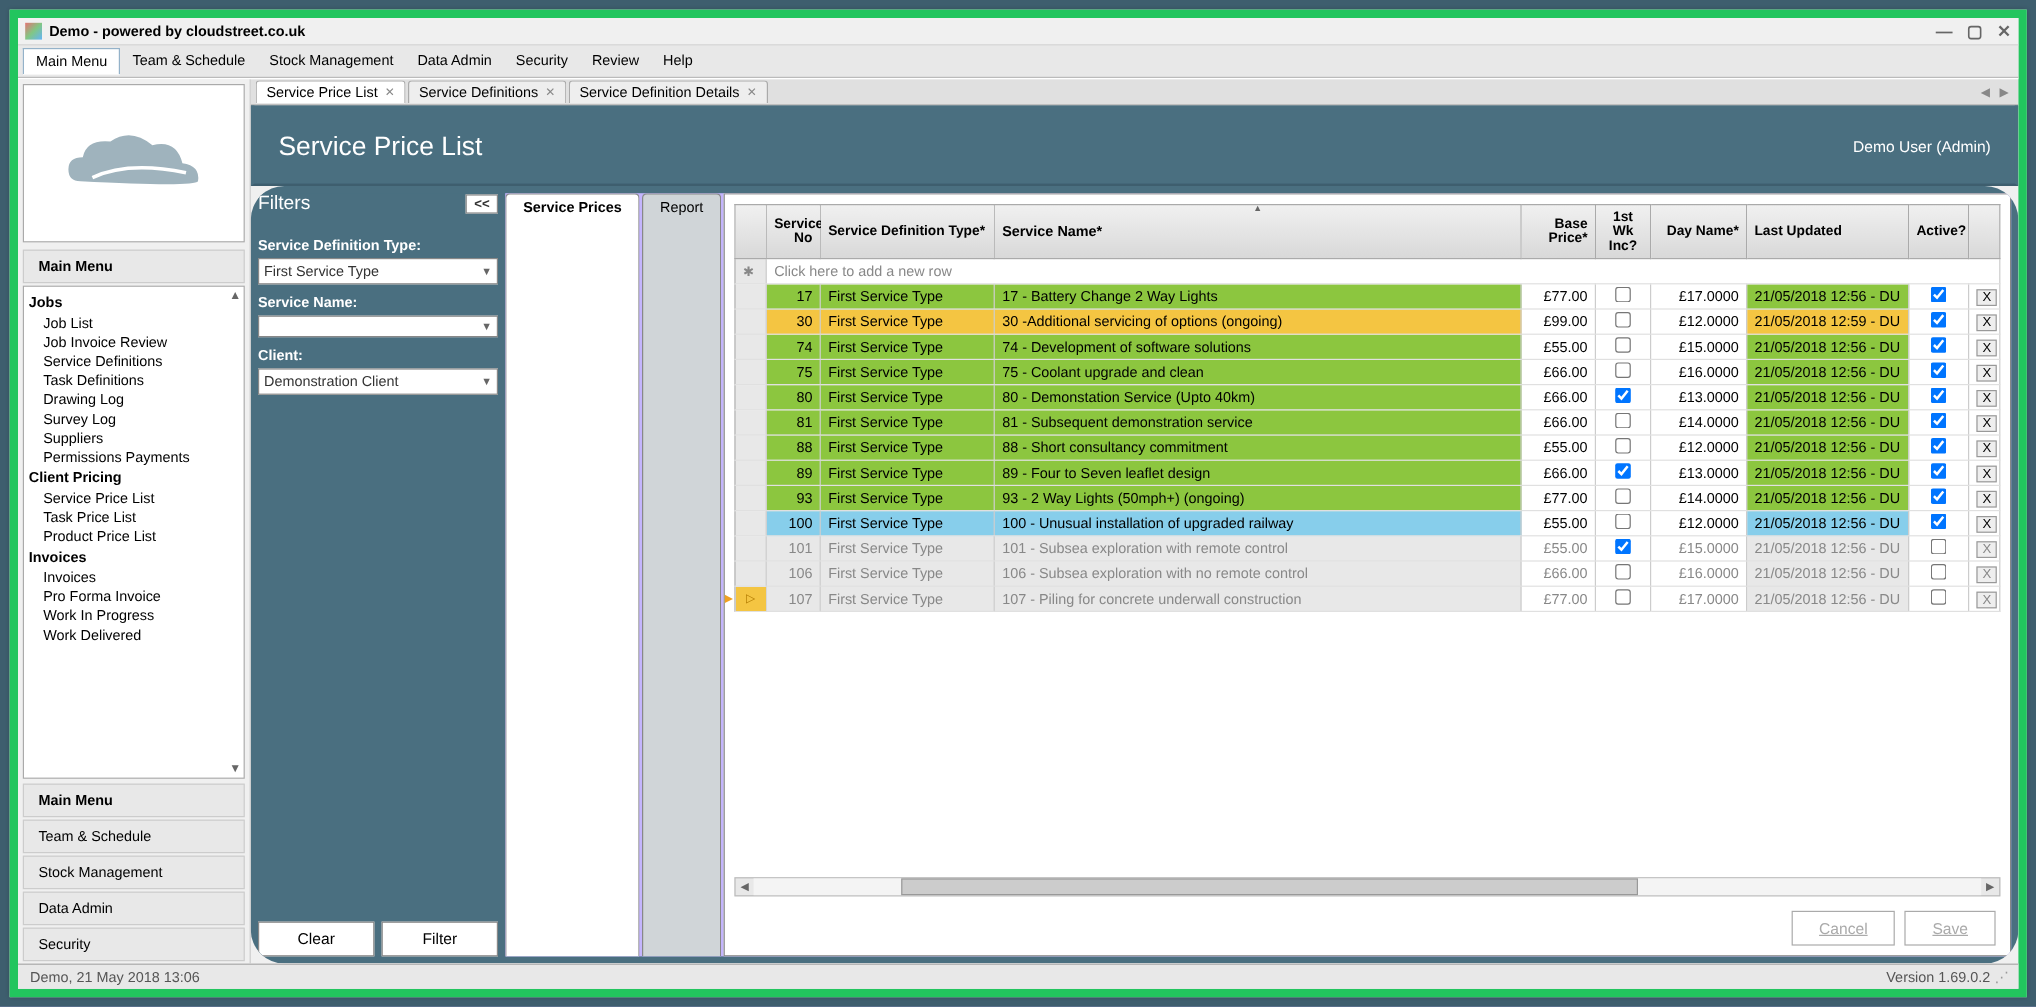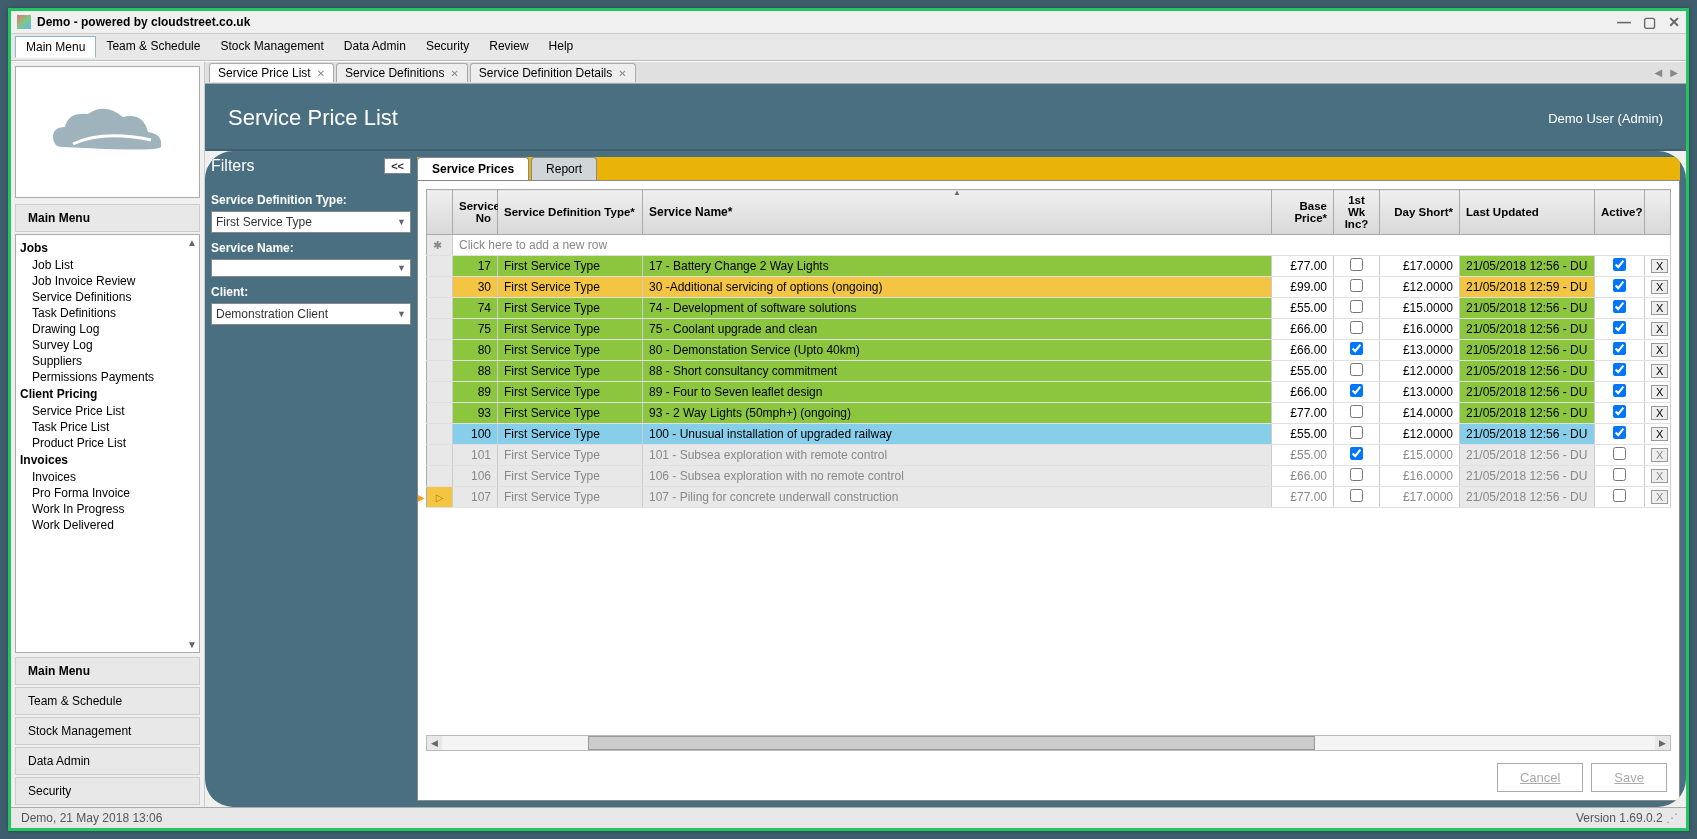--- a/index.html
+++ b/index.html
@@ -1,19 +1,19 @@
 <!DOCTYPE html>
 <html><head>
 <meta charset="utf-8">
 <style>
 * { box-sizing: border-box; margin: 0; padding: 0; font-family: "Segoe UI", Tahoma, sans-serif; font-size: 12px; }
 html, body { height: 100%; }
 body { background: #3e5e6e; padding: 8px; }
 
-.window { background: #f0f0f0; border: 3px solid #22c55e; width: 100%; height: 100%; display: flex; flex-direction: column; box-shadow: 0 0 4px rgba(0,0,0,0.3); }
+.window { background: #f0f0f0; border: 7px solid #22c55e; width: 100%; height: 100%; display: flex; flex-direction: column; box-shadow: 0 0 4px rgba(0,0,0,0.3); }
 
 .titlebar { display: flex; align-items: center; padding: 3px 6px; background: #f0f0f0; border-bottom: 1px solid #ccc; }
 .titlebar .app-icon { width: 14px; height: 14px; background: linear-gradient(135deg, #e57373, #81c784, #64b5f6); margin-right: 6px; }
 .titlebar .title { font-weight: bold; font-size: 12px; flex: 1; }
 .titlebar .win-buttons { display: flex; gap: 12px; color: #666; }
 .titlebar .win-buttons span { cursor: pointer; font-size: 14px; font-weight: bold; }
 
 .menubar { display: flex; background: #e8e8e8; border-bottom: 1px solid #bbb; padding: 2px 4px; }
 .menubar .menu-item { padding: 3px 10px; cursor: pointer; }
 .menubar .menu-item.active { background: #fff; border: 1px solid #94b2c9; border-bottom-color: #fff; }
@@ -52,21 +52,21 @@
 .filter-panel { width: 200px; background: #4a6f80; display: flex; flex-direction: column; color: #fff; position: relative; }
 .filter-title-row { display: flex; align-items: center; justify-content: space-between; margin-bottom: 10px; }
 .filter-title-row h2 { font-size: 16px; font-weight: normal; color: #fff; }
 .collapse-btn { background: #fff; color: #333; border: 1px solid #888; padding: 1px 6px; font-size: 11px; cursor: pointer; font-weight: bold; }
 .filter-label { font-weight: bold; font-size: 12px; margin: 8px 0 4px 0; color: #fff; }
 .filter-select { width: 100%; padding: 3px 4px; border: 1px solid #888; background: #fff; color: #333; font-size: 12px; display: flex; justify-content: space-between; align-items: center; }
 .filter-select .caret { font-size: 9px; color: #666; }
 .filter-btnrow { margin-top: auto; display: flex; gap: 6px; padding-top: 10px; }
 .filter-btnrow button { flex: 1; background: #fff; border: 1px solid #888; padding: 6px; font-size: 13px; cursor: pointer; }
 
-.grid-panel { flex: 1; background: #eab308; display: flex; flex-direction: column; overflow: hidden; }
+.grid-panel { flex: 1; background: #c4b5fd; display: flex; flex-direction: row; overflow: hidden; }
 .sub-tabs { display: flex; background: transparent; }
 .sub-tabs .stab { background: #fff; border: 1px solid #888; border-bottom: none; padding: 4px 14px; border-radius: 4px 4px 0 0; margin-right: 2px; cursor: pointer; font-size: 12px; }
 .sub-tabs .stab.active { font-weight: bold; }
 .sub-tabs .stab.inactive { background: #d0d5d8; }
 
 .grid-wrap { flex: 1; background: #fff; border: 1px solid #888; display: flex; flex-direction: column; overflow: hidden; padding: 8px; }
 
 table.grid { width: 100%; border-collapse: collapse; table-layout: fixed; }
 table.grid th { background: linear-gradient(#f0f0f0, #d8d8d8); border: 1px solid #aaa; padding: 4px 6px; font-weight: bold; font-size: 11.5px; text-align: left; position: relative; }
 table.grid th.r { text-align: right; }
@@ -215,20 +215,24 @@
             <span></span>
             <span class="caret">▼</span>
           </div>
 
           <div class="filter-label">Client:</div>
           <div class="filter-select">
             <span>Demonstration Client</span>
             <span class="caret">▼</span>
           </div>
 
+          <div class="filter-btnrow">
+            <button>Clear</button>
+            <button>Filter</button>
+          </div>
         </div>
 
         <div class="grid-panel">
           <div class="sub-tabs" id="sub-tabs">
               <div class="stab active">Service Prices</div>
               <div class="stab inactive">Report</div>
             </div>
 
           <div class="grid-wrap">
             <table class="grid">
@@ -245,21 +249,21 @@
                   <col style="width:26px">
               </colgroup>
               <thead>
                 <tr>
                   <th class="row-gutter"></th>
                   <th class="r">Service No</th>
                   <th>Service Definition Type*</th>
                   <th><span>Service Name*</span><span class="sort-indicator">▴</span></th>
                   <th class="r">Base Price*</th>
                   <th class="c">1st Wk Inc?</th>
-                  <th class="r">Day Short*</th>
+                  <th class="r">Day Name*</th>
                   <th>Last Updated</th>
                   <th class="c">Active?</th>
                   <th></th>
                 </tr>
               </thead>
               <tbody id="grid-body">
                 <tr class="new-row">
                   <td class="row-gutter"><span class="new-row-icon">✱</span></td>
                   <td colspan="9">Click here to add a new row</td>
                 </tr>
@@ -318,20 +322,32 @@
                     <td class="hl">80 - Demonstation Service (Upto 40km)</td>
                     <td class="r">£66.00</td>
                     <td class="c"><input type="checkbox" checked="" style=""></td>
                     <td class="r">£13.0000</td>
                     <td class="hl">21/05/2018 12:56 - DU</td>
                     <td class="c"><input type="checkbox" checked="" style=""></td>
                     <td class="c"><span class="del-btn">X</span></td>
                   </tr>
                   <tr class="green">
                     <td class="row-gutter"></td>
+                    <td class="r hl">81</td>
+                    <td class="hl">First Service Type</td>
+                    <td class="hl">81 - Subsequent demonstration service</td>
+                    <td class="r">£66.00</td>
+                    <td class="c"><input type="checkbox" style=""></td>
+                    <td class="r">£14.0000</td>
+                    <td class="hl">21/05/2018 12:56 - DU</td>
+                    <td class="c"><input type="checkbox" checked="" style=""></td>
+                    <td class="c"><span class="del-btn">X</span></td>
+                  </tr>
+                  <tr class="green">
+                    <td class="row-gutter"></td>
                     <td class="r hl">88</td>
                     <td class="hl">First Service Type</td>
                     <td class="hl">88 - Short consultancy commitment</td>
                     <td class="r">£55.00</td>
                     <td class="c"><input type="checkbox" style=""></td>
                     <td class="r">£12.0000</td>
                     <td class="hl">21/05/2018 12:56 - DU</td>
                     <td class="c"><input type="checkbox" checked="" style=""></td>
                     <td class="c"><span class="del-btn">X</span></td>
                   </tr>

